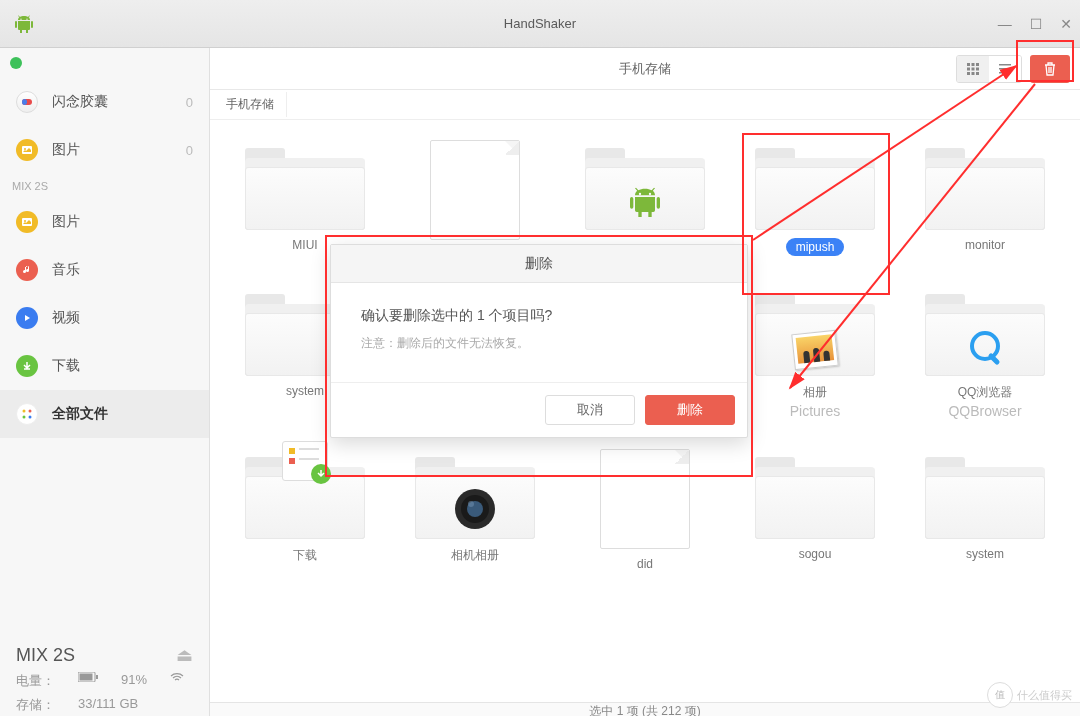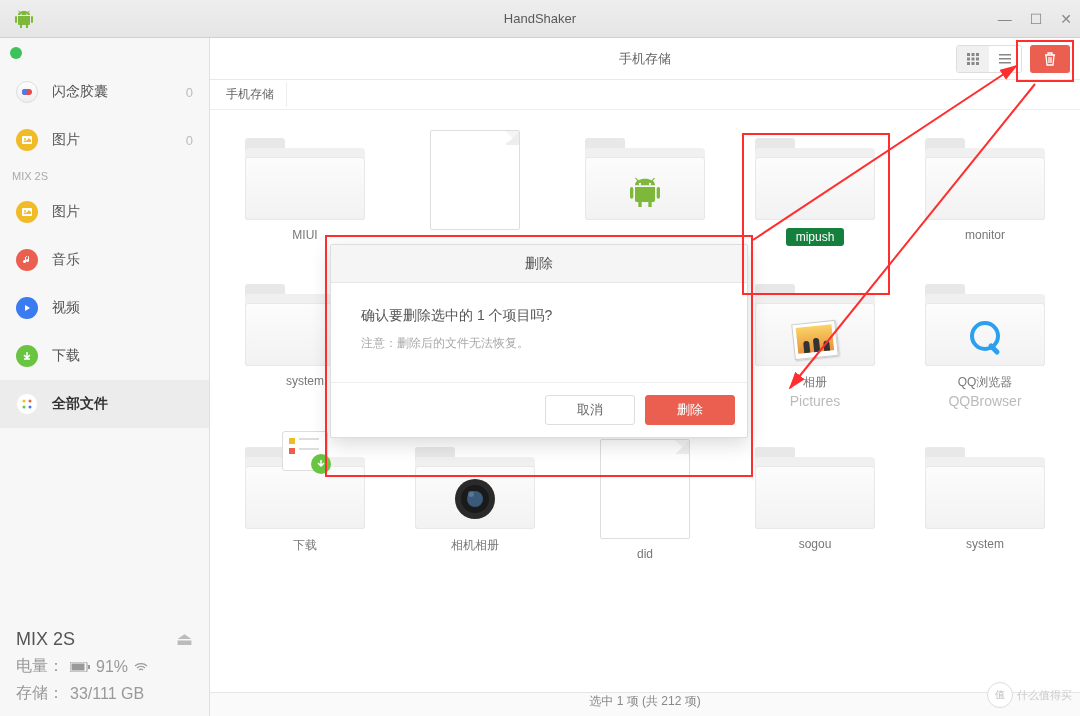--- a/index.html
+++ b/index.html
@@ -1,39 +1,39 @@
 <!DOCTYPE html>
 <html><head>
 <meta charset="utf-8">
 <style>
 * { margin: 0; padding: 0; box-sizing: border-box; font-family: -apple-system, "Microsoft YaHei", "PingFang SC", sans-serif; }
 body { width: 1080px; height: 716px; background: #f5f5f5; overflow: hidden; position: relative; }
 
 
-.titlebar { height: 38px; background: linear-gradient(#eeeeee, #e5e5e5); border-bottom: 1px solid #d0d0d0; display: flex; align-items: center; position: relative; }
+.titlebar { height: 48px; background: linear-gradient(#eeeeee, #e5e5e5); border-bottom: 1px solid #d0d0d0; display: flex; align-items: center; position: relative; }
 .titlebar .android-icon { width: 24px; height: 24px; margin-left: 12px; }
 .titlebar .title { position: absolute; left: 50%; transform: translateX(-50%); color: #5a5a5a; font-size: 13px; }
 .titlebar .win-controls { position: absolute; right: 8px; display: flex; gap: 18px; color: #888; }
 .titlebar .win-controls span { cursor: pointer; font-size: 14px; }
 
 
 .main { display: flex; height: calc(100% - 38px); }
 
 
 .sidebar { width: 210px; background: #f7f7f7; border-right: 1px solid #e0e0e0; display: flex; flex-direction: column; }
 .device-bar { height: 30px; display: flex; align-items: center; padding: 0 10px; gap: 8px; }
 .device-bar .dot { width: 12px; height: 12px; border-radius: 50%; background: #3dc15a; }
 .nav-item { display: flex; align-items: center; height: 48px; padding: 0 16px; gap: 14px; cursor: pointer; color: #555; font-size: 14px; }
 .nav-item.active { background: #ececec; }
 .nav-item .icon { width: 22px; height: 22px; border-radius: 50%; display: flex; align-items: center; justify-content: center; color: #fff; font-size: 12px; }
 .nav-item .count { margin-left: auto; color: #bbb; font-size: 13px; }
 .section-label { padding: 6px 12px; color: #aaa; font-size: 11px; }
 .sidebar-footer { margin-top: auto; padding: 12px 16px; border-top: 0; }
 .sidebar-footer .device { font-size: 18px; color: #555; display: flex; justify-content: space-between; align-items: center; }
-.sidebar-footer .stats { font-size: 16px; color: #999; margin-top: 6px; display: flex; align-items: center; gap: 6px; }
+.sidebar-footer .stats { font-size: 13px; color: #999; margin-top: 6px; display: flex; align-items: flex-start; gap: 23px; }
 
 
 .content { flex: 1; background: #fff; display: flex; flex-direction: column; position: relative; }
 .toolbar { height: 42px; border-bottom: 1px solid #e8e8e8; display: flex; align-items: center; position: relative; }
 .toolbar .crumb-title { position: absolute; left: 50%; transform: translateX(-50%); font-size: 13px; color: #666; }
 .toolbar .right-controls { position: absolute; right: 10px; display: flex; gap: 0; align-items: center; }
 .view-group { display: flex; border: 1px solid #ddd; border-radius: 3px; overflow: hidden; margin-right: 8px; }
 .view-btn { width: 32px; height: 26px; display: flex; align-items: center; justify-content: center; background: #fff; cursor: pointer; color: #888; }
 .view-btn.active { background: #f0f0f0; }
 .delete-btn { width: 40px; height: 28px; background: #eb5f50; border-radius: 3px; display: flex; align-items: center; justify-content: center; cursor: pointer; }
@@ -45,21 +45,21 @@
 .file-item { width: 160px; display: flex; flex-direction: column; align-items: center; cursor: pointer; }
 .folder-icon { width: 120px; height: 90px; position: relative; }
 .folder-icon .back { position: absolute; width: 100%; height: 80%; bottom: 0; background: #f0f0f0; border-radius: 4px; box-shadow: inset 0 -1px 0 #ddd; }
 .folder-icon .tab { position: absolute; width: 40px; height: 14px; top: 8px; left: 0; background: #e8e8e8; border-radius: 3px 3px 0 0; }
 .folder-icon .front { position: absolute; width: 100%; height: 70%; bottom: 0; background: linear-gradient(#fcfcfc, #f2f2f2); border-radius: 3px; border: 1px solid #e8e8e8; }
 .folder-icon .overlay { position: absolute; bottom: 8px; left: 50%; transform: translateX(-50%); }
 .file-icon { width: 90px; height: 100px; background: #fff; border: 1px solid #ddd; border-radius: 2px; position: relative; }
 .file-icon::before { content: ''; position: absolute; top: 0; right: 0; border-style: solid; border-width: 0 14px 14px 0; border-color: transparent #f5f5f5 transparent transparent; }
 .file-icon::after { content: ''; position: absolute; top: 0; right: 0; width: 14px; height: 14px; background: linear-gradient(135deg, transparent 50%, #eee 50%); }
 .item-label { margin-top: 8px; font-size: 12px; color: #777; text-align: left; }
-.item-label.selected { background: #15803d; color: #fff; padding: 2px 10px; border-radius: 3px; }
+.item-label.selected { background: #3b82f6; color: #fff; padding: 2px 10px; border-radius: 9px; }
 .item-sublabel { font-size: 14px; color: #bbb; margin-top: 2px; }
 
 .statusbar { height: 24px; border-top: 1px solid #e5e5e5; background: #fafafa; display: flex; justify-content: center; font-size: 12px; color: #888; }
 
 
 .dialog { position: absolute; left: 330px; top: 244px; width: 418px; background: #fff; box-shadow: 0 6px 20px rgba(0,0,0,0.15); border-radius: 2px; z-index: 100; border: 1px solid #ddd; }
 .dialog-header { height: 38px; background: #f5f5f5; display: flex; align-items: center; justify-content: center; font-size: 14px; color: #555; border-bottom: 1px solid #e5e5e5; }
 .dialog-body { padding: 24px 30px 30px; }
 .dialog-body .msg { font-size: 14px; color: #555; margin-bottom: 10px; }
 .dialog-body .note { font-size: 12px; color: #aaa; }

